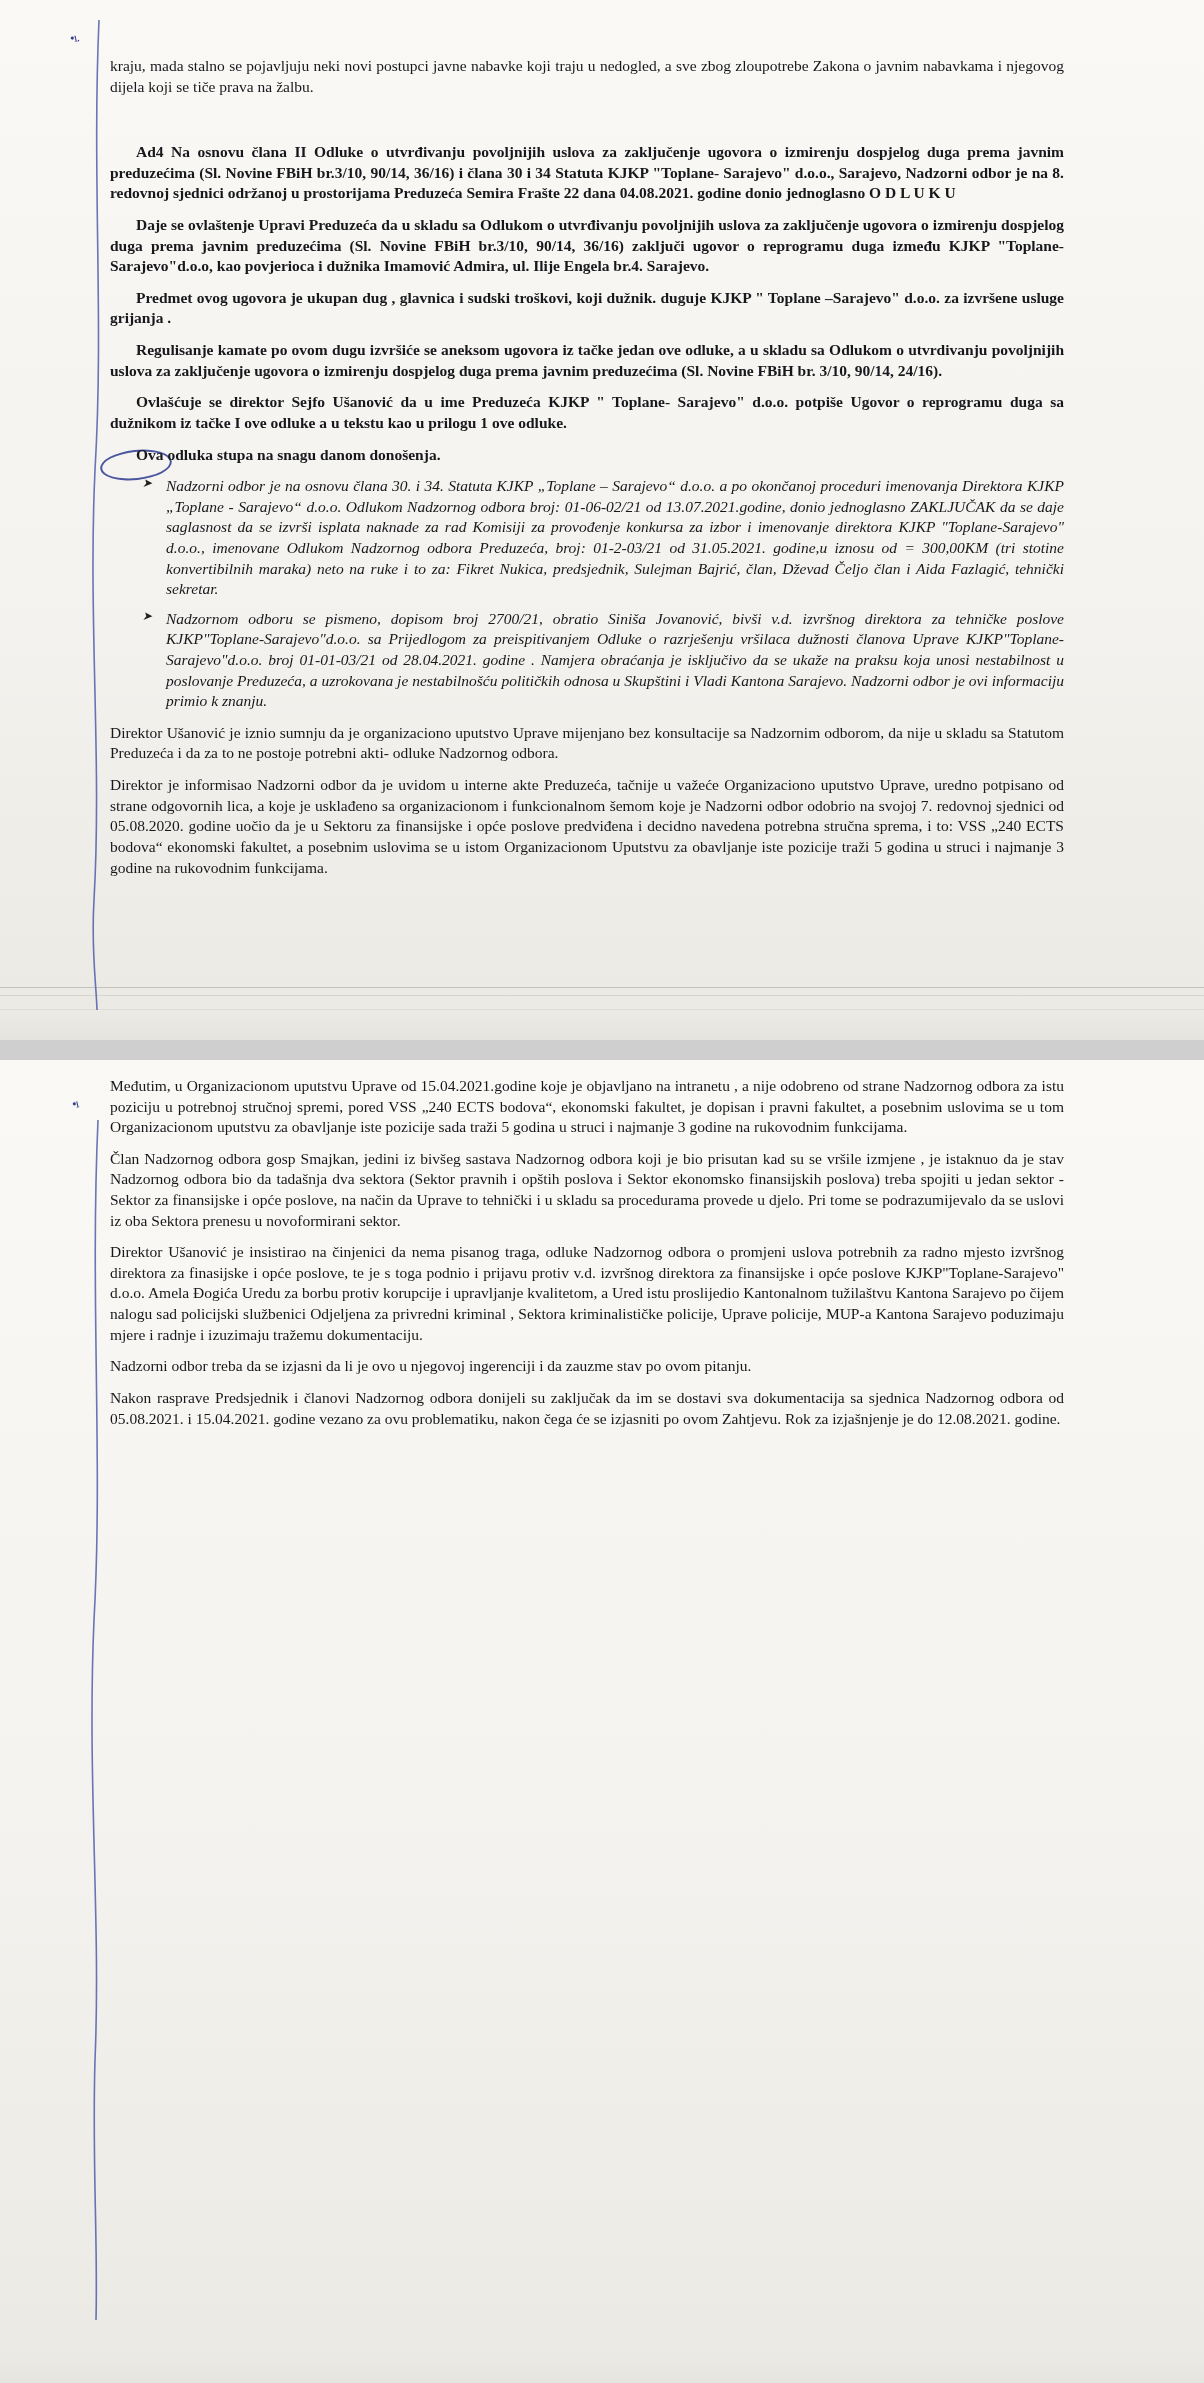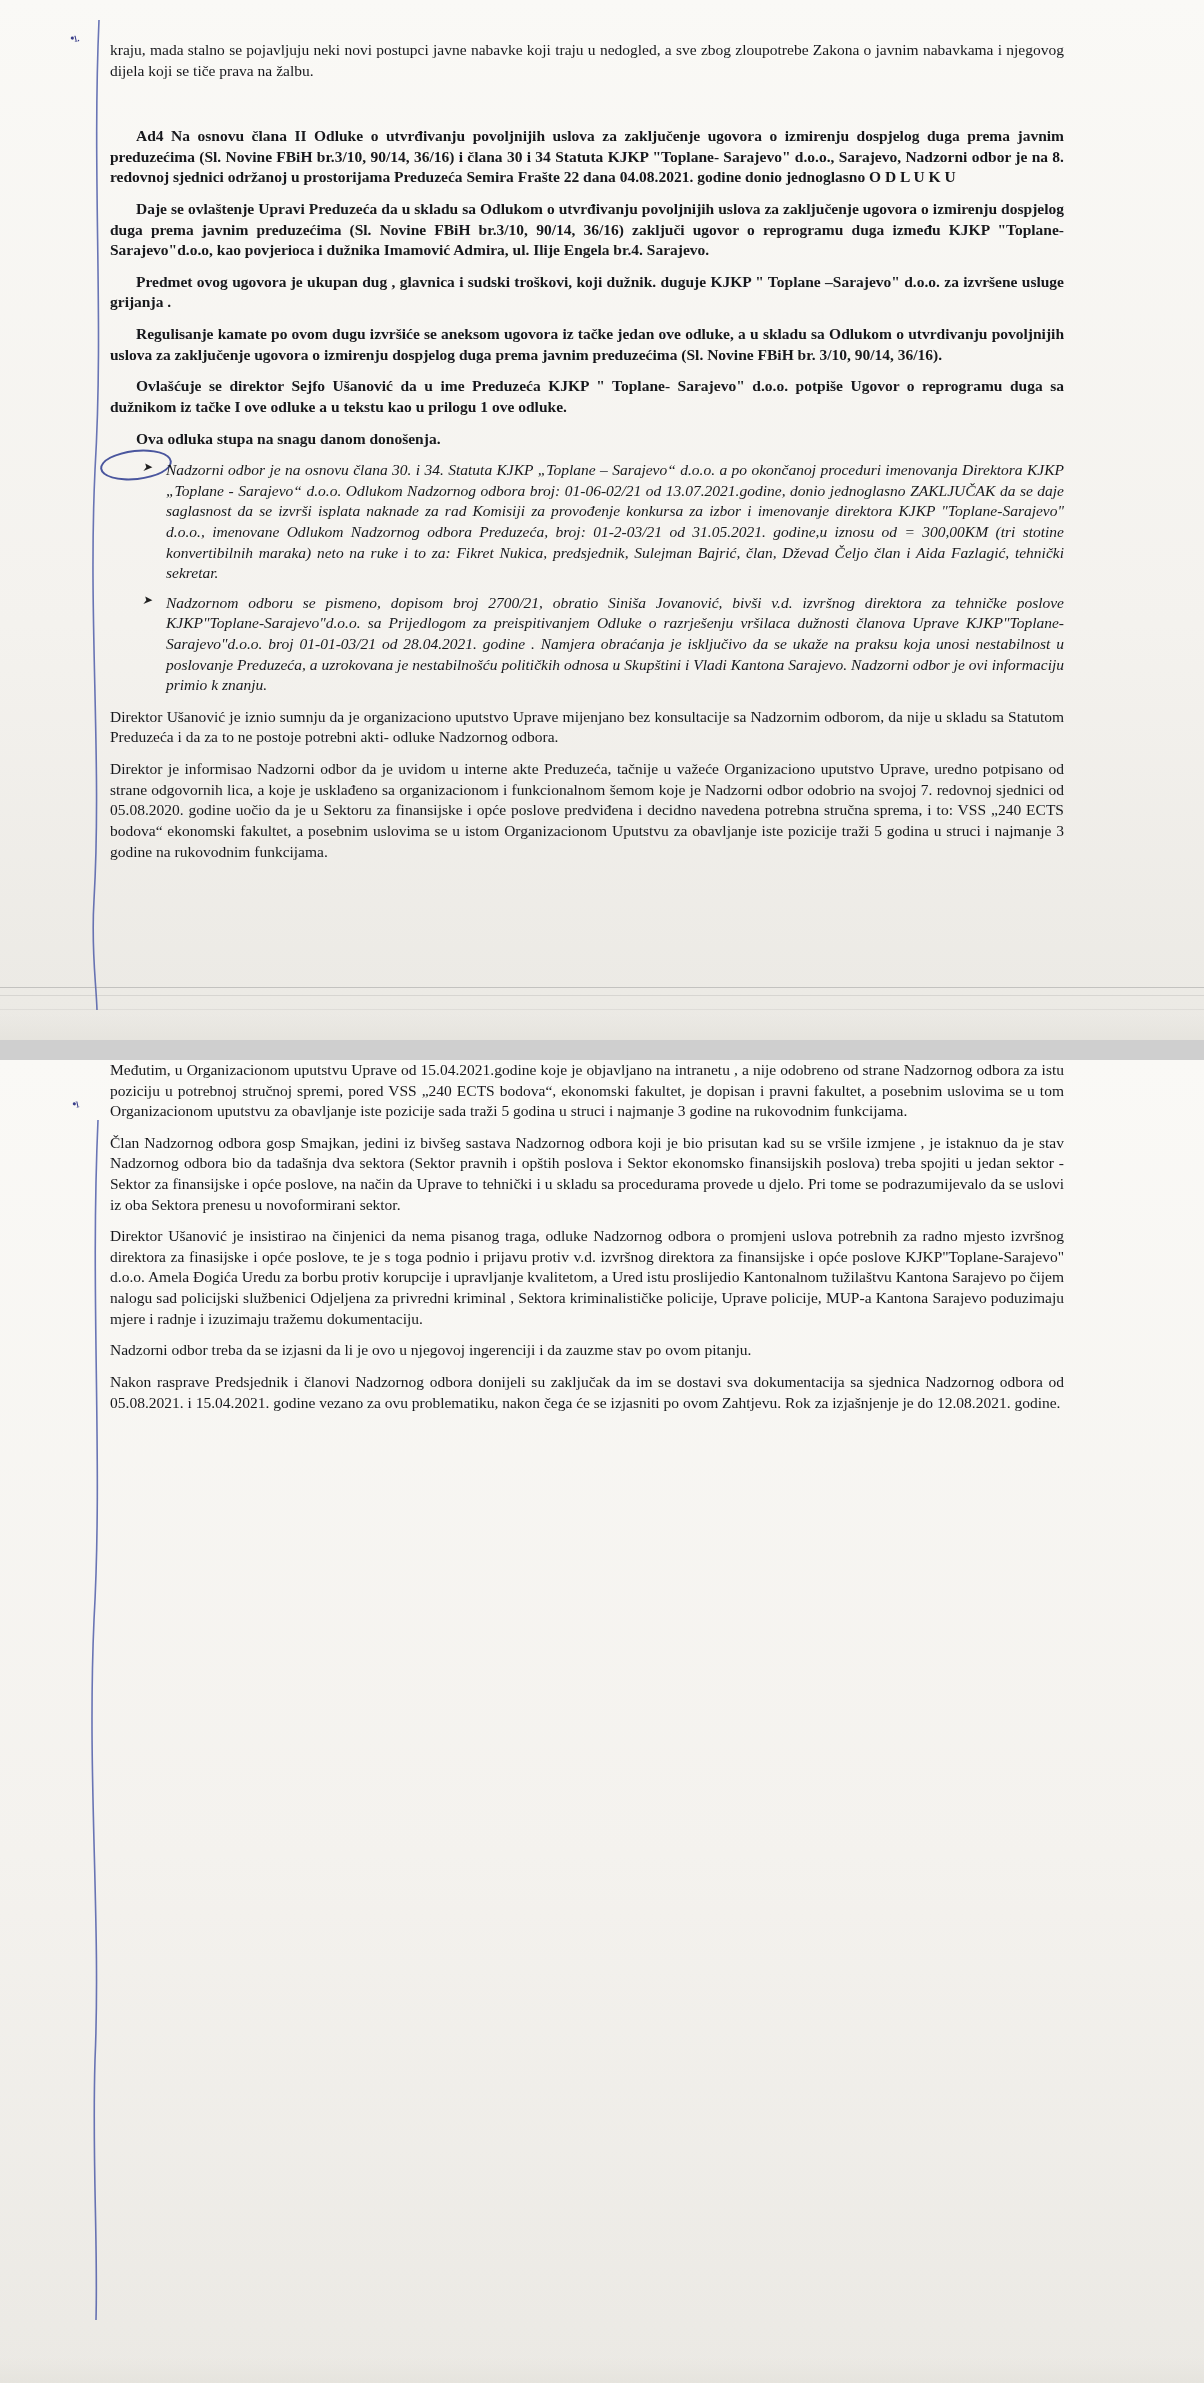--- a/index.html
+++ b/index.html
@@ -22,20 +22,21 @@
     left:0;right:0;top:0;bottom:0;
     background:linear-gradient(180deg,#faf9f6 0%,#f4f2ee 60%,#ebe9e4 100%);
   }
   .content{
     position:relative;
     padding:0 140px 0 110px;
     font-size:15.5px;
     line-height:1.33;
     color:#17181c;
     text-align:justify;
+    margin-top:16px;
   }
   .p1-content{padding-top:40px;}
   .p2-content{}
   p{margin:0 0 11px 0;}
   .ind{text-indent:26px;}
   .b{font-weight:bold;}
   .spacer{height:34px;}
 
   
   .penline{
@@ -120,21 +121,21 @@
 
   <div class="content p1-content">
 
     <p>kraju, mada stalno se pojavljuju neki novi postupci javne nabavke koji traju u nedogled, a sve zbog zloupotrebe Zakona o javnim nabavkama i njegovog dijela koji se tiče prava na žalbu.</p>
 
     <div class="spacer"></div>
 
     <p class="b ind">Ad4 Na osnovu člana II Odluke o utvrđivanju povoljnijih uslova za zaključenje ugovora o izmirenju dospjelog duga prema javnim preduzećima (Sl. Novine FBiH br.3/10, 90/14, 36/16) i člana 30 i 34 Statuta KJKP "Toplane- Sarajevo" d.o.o., Sarajevo, Nadzorni odbor je na 8. redovnoj sjednici održanoj u prostorijama Preduzeća Semira Frašte 22 dana 04.08.2021. godine donio jednoglasno O D L U K U</p>
     <p class="b ind">Daje se ovlaštenje Upravi Preduzeća da u skladu sa Odlukom o utvrđivanju povoljnijih uslova za zaključenje ugovora o izmirenju dospjelog duga prema javnim preduzećima (Sl. Novine FBiH br.3/10, 90/14, 36/16) zaključi ugovor o reprogramu duga između KJKP "Toplane-Sarajevo"d.o.o, kao povjerioca i dužnika Imamović Admira, ul. Ilije Engela br.4. Sarajevo.</p>
     <p class="b ind">Predmet ovog ugovora je ukupan dug , glavnica i sudski troškovi, koji dužnik. duguje KJKP " Toplane –Sarajevo" d.o.o.  za izvršene usluge grijanja .</p>
-    <p class="b ind">Regulisanje kamate po ovom dugu  izvršiće se aneksom ugovora iz tačke jedan  ove odluke,  a u skladu sa Odlukom  o utvrdivanju povoljnijih uslova za zaključenje ugovora o izmirenju dospjelog duga prema javnim preduzećima (Sl. Novine FBiH br. 3/10, 90/14, 36/16).</p>
+    <p class="b ind">Regulisanje kamate po ovom dugu  izvršiće se aneksom ugovora iz tačke jedan  ove odluke,  a u skladu sa Odlukom  o utvrdivanju povoljnijih uslova za zaključenje ugovora o izmirenju dospjelog duga prema javnim preduzećima (Sl. Novine FBiH br. 3/10, 90/14, 24/16).</p>
     <p class="b ind">Ovlašćuje se direktor Sejfo Ušanović  da u ime Preduzeća KJKP  " Toplane- Sarajevo" d.o.o.  potpiše Ugovor o reprogramu duga sa  dužnikom iz tačke I ove odluke a u tekstu kao u prilogu 1 ove odluke.</p>
     <p class="b ind">Ova odluka stupa na snagu danom donošenja.</p>
 
     <ul class="bullets">
       <li>Nadzorni odbor je na osnovu člana 30. i 34. Statuta KJKP „Toplane – Sarajevo“ d.o.o. a po okončanoj proceduri imenovanja Direktora    KJKP „Toplane - Sarajevo“ d.o.o.  Odlukom Nadzornog odbora broj: 01-06-02/21 od 13.07.2021.godine, donio  jednoglasno ZAKLJUČAK da se daje saglasnost da se izvrši isplata naknade za rad Komisiji za provođenje konkursa za izbor i imenovanje direktora KJKP "Toplane-Sarajevo" d.o.o., imenovane Odlukom Nadzornog odbora Preduzeća, broj: 01-2-03/21 od 31.05.2021. godine,u iznosu od = 300,00KM (tri stotine konvertibilnih maraka) neto na ruke i to za: Fikret Nukica, predsjednik, Sulejman Bajrić, član, Dževad Čeljo član i Aida Fazlagić, tehnički sekretar.</li>
       <li>Nadzornom odboru se pismeno, dopisom broj 2700/21,  obratio Siniša Jovanović, bivši v.d. izvršnog direktora za tehničke poslove KJKP"Toplane-Sarajevo"d.o.o. sa Prijedlogom za preispitivanjem Odluke o razrješenju vršilaca dužnosti članova Uprave KJKP"Toplane-Sarajevo"d.o.o. broj 01-01-03/21 od 28.04.2021. godine . Namjera obraćanja  je isključivo da se ukaže na praksu koja unosi nestabilnost u poslovanje Preduzeća, a uzrokovana je nestabilnošću političkih odnosa u Skupštini  i Vladi Kantona Sarajevo. Nadzorni odbor je ovi informaciju primio k znanju.</li>
     </ul>
 
 
 

